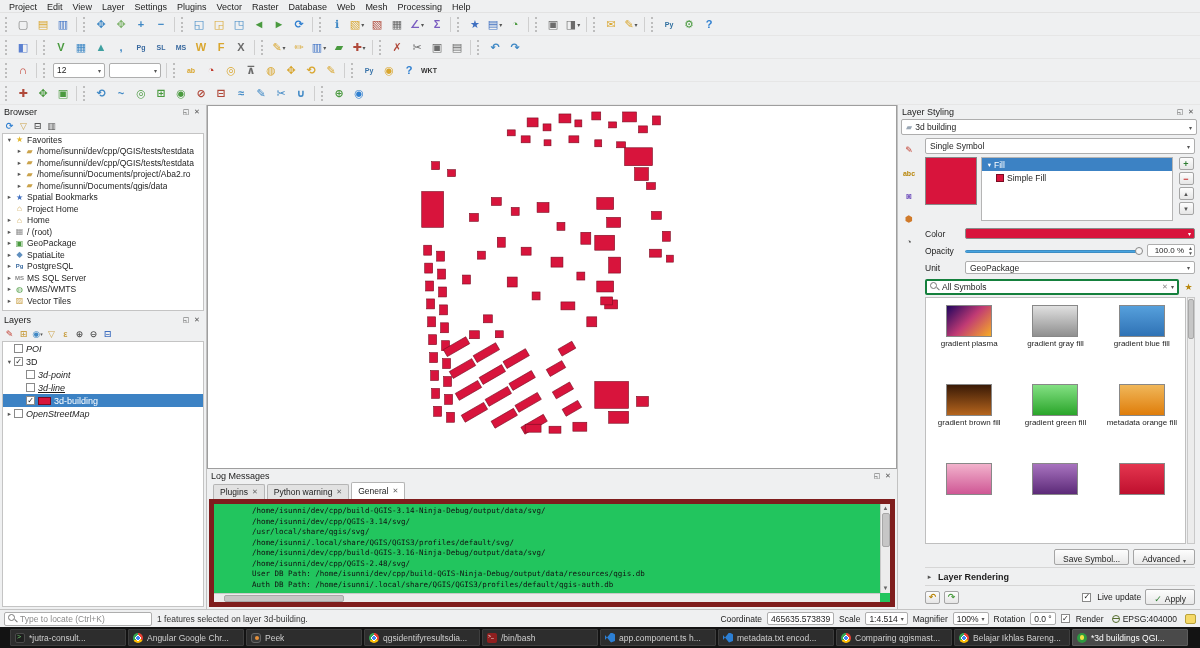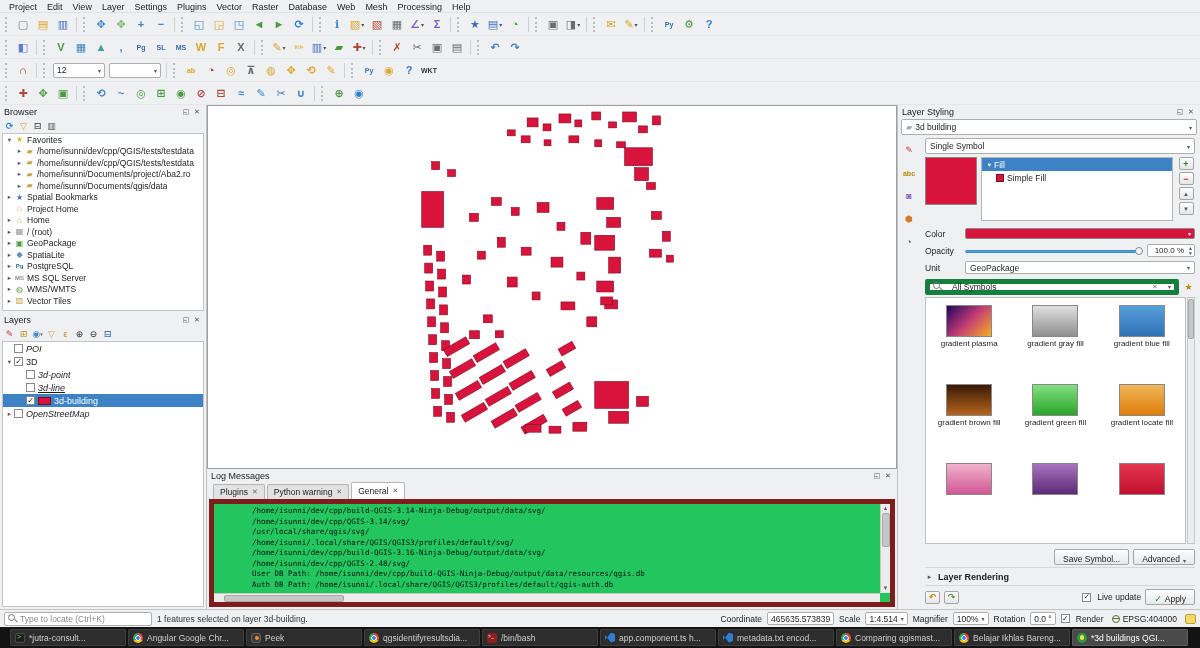--- a/index.html
+++ b/index.html
@@ -79,21 +79,21 @@
 .prop-row{display:flex;align-items:center;height:17px;gap:4px}
 .prop-label{width:36px;font-size:8.5px;color:#222;flex:none}
 .color-btn{flex:1;height:11px;background:#d8143c;border:1px solid #8a8a8a;border-radius:2px;display:flex;align-items:center;justify-content:flex-end;padding-right:3px;cursor:default}
 .op-slider{flex:1;height:12px;position:relative}
 .op-track{position:absolute;left:0;right:2px;top:5px;height:3px;background:#47a3e0;border:1px solid #3d8ec4;border-radius:2px}
 .op-handle{position:absolute;right:0;top:2px;width:8px;height:8px;border-radius:50%;background:#f6f6f6;border:1px solid #888}
 .spin{width:48px;height:13px;background:#fff;border:1px solid #aeaeae;border-radius:2px;display:flex;align-items:center;justify-content:flex-end;padding-right:10px;position:relative;font-size:8px;flex:none}
 .spin .arrs{position:absolute;right:1px;top:0;bottom:0;display:flex;flex-direction:column;justify-content:center;font-size:5px;line-height:5px;color:#555}
 .combo{flex:1;height:13px;background:#fff;border:1px solid #aeaeae;border-radius:2px;display:flex;align-items:center;padding:0 4px;font-size:8.5px}
 .search-row{display:flex;align-items:center;gap:3px;height:17px;margin:2px 0}
-.search-box{flex:1;height:16px;background:#fff;border:5px solid #15803d;border-radius:2px;display:flex;align-items:center;gap:10px;padding:0 3px;font-size:8.5px}
+.search-box{flex:1;height:16px;background:#fff;border:2px solid #15803d;border-radius:2px;display:flex;align-items:center;gap:3px;padding:0 3px;font-size:8.5px}
 .mag-icon{width:9px;height:9px;position:relative;display:inline-block;flex:none}
 .mag-icon::before{content:"";position:absolute;left:0;top:0;width:5px;height:5px;border:1.2px solid #777;border-radius:50%}
 .mag-icon::after{content:"";position:absolute;left:6px;top:6px;width:3.5px;height:1.3px;background:#777;transform:rotate(45deg)}
 .clear-x{font-size:7px;color:#888}
 .sym-grid-wrap{flex:1;position:relative;min-height:0;margin-bottom:3px}
 .sym-grid{position:absolute;inset:0;right:9px;display:grid;grid-template-columns:repeat(3,1fr);align-content:start;background:#fff;border:1px solid #bfbfbf;overflow:hidden}
 .sym-cell{height:79px;padding-top:7px;text-align:center;cursor:default}
 .sym-swatch{width:46px;height:32px;margin:0 auto;border:1px solid #888}
 .sym-label{font-size:8px;line-height:9px;padding:2px 2px 0;color:#222}
 .grid-scroll{position:absolute;right:0;top:0;bottom:0;width:8px;background:#ececec;border:1px solid #c9c9c9}
@@ -677,21 +677,21 @@
                 <div class="sym-cell">
                   <div class="sym-swatch" style="background: linear-gradient(rgb(58, 26, 6), rgb(181, 101, 29));"></div>
                   <div class="sym-label">gradient brown fill</div>
                 </div>
                 <div class="sym-cell">
                   <div class="sym-swatch" style="background: linear-gradient(rgb(131, 224, 131), rgb(42, 165, 42));"></div>
                   <div class="sym-label">gradient green fill</div>
                 </div>
                 <div class="sym-cell">
                   <div class="sym-swatch" style="background: linear-gradient(rgb(240, 183, 90), rgb(223, 125, 10));"></div>
-                  <div class="sym-label">gradient locate fill</div>
+                  <div class="sym-label">metadata orange fill</div>
                 </div>
                 <div class="sym-cell">
                   <div class="sym-swatch" style="background: linear-gradient(rgb(242, 178, 204), rgb(207, 87, 149));"></div>
                   <div class="sym-label"></div>
                 </div>
                 <div class="sym-cell">
                   <div class="sym-swatch" style="background: linear-gradient(rgb(168, 115, 191), rgb(92, 42, 120));"></div>
                   <div class="sym-label"></div>
                 </div>
                 <div class="sym-cell">

